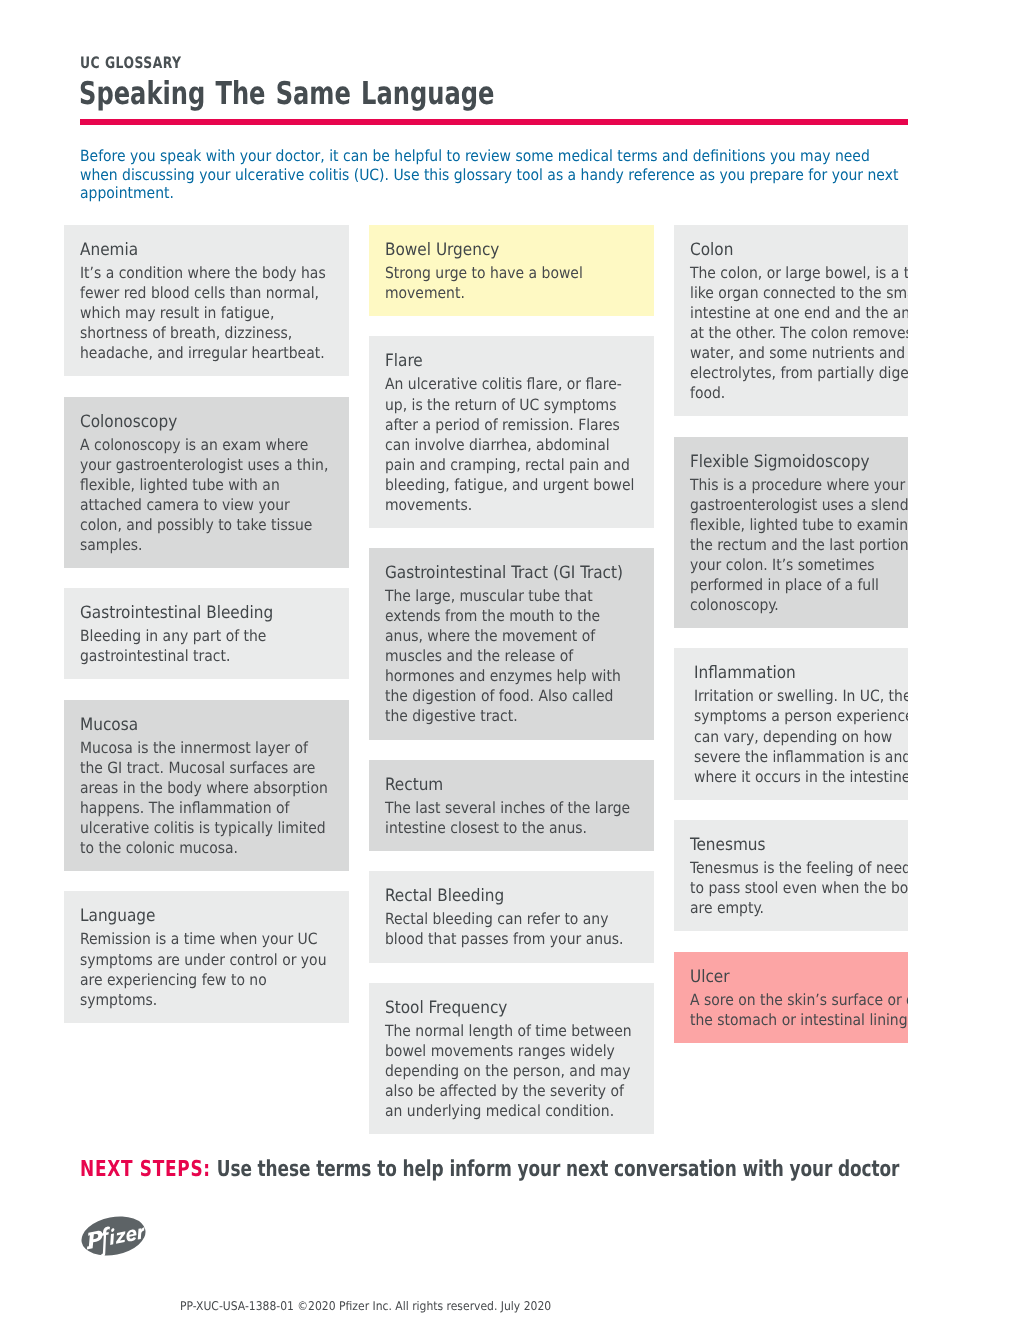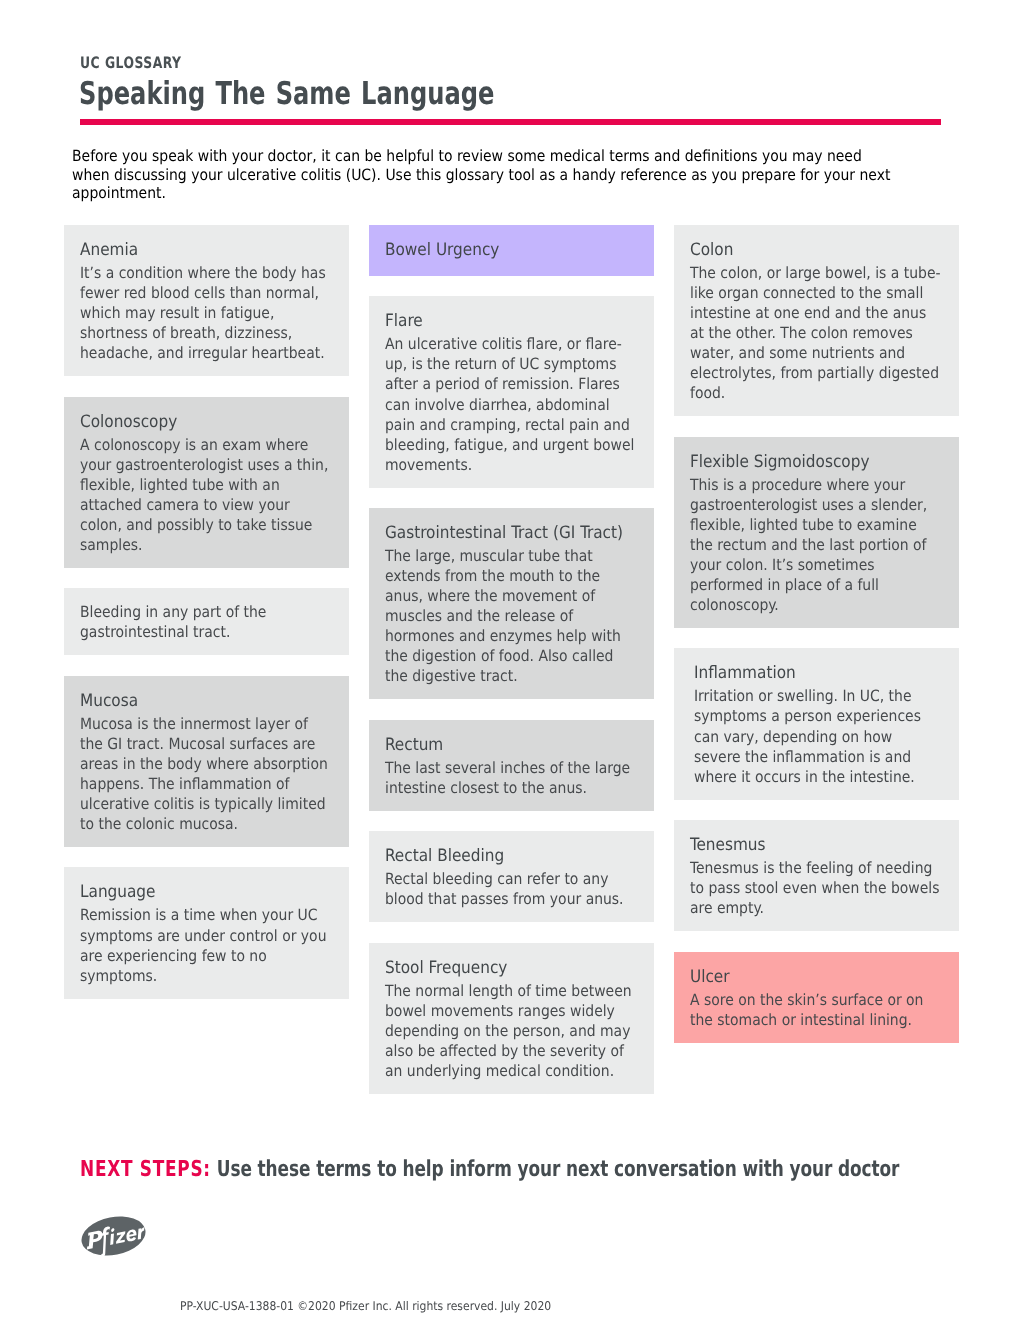--- a/index.html
+++ b/index.html
@@ -1,32 +1,32 @@
 <!DOCTYPE html>
 <html><head>
 <meta charset="utf-8">
 <title>UC Glossary — Speaking The Same Language</title>
 <style>
   html,body{margin:0;padding:0;}
   body{width:1020px;height:1320px;background:#ffffff;
        font-family:"DejaVu Sans",sans-serif;font-stretch:condensed;
        -webkit-font-smoothing:antialiased;text-rendering:geometricPrecision;}
-  .page{position:relative;width:1020px;height:1320px;overflow:hidden;background:#fff;}
+  .page{position:relative;width:908px;height:1320px;overflow:hidden;background:#fff;}
 
   .eyebrow{position:absolute;left:80px;top:55px;font-size:15.8px;font-weight:bold;
            letter-spacing:0.55px;color:#4a5154;line-height:16px;white-space:nowrap;
            font-family:"DejaVu Sans",sans-serif;font-stretch:condensed;
            transform:scaleX(0.872);transform-origin:0 0;}
   .title{position:absolute;left:79px;top:77px;font-size:31.5px;font-weight:bold;
          color:#454c50;line-height:34px;white-space:nowrap;
          font-family:"DejaVu Sans",sans-serif;font-stretch:condensed;
          word-spacing:2.0px;transform:scaleX(0.853);transform-origin:0 0;}
   .rule{position:absolute;left:80px;top:119px;width:861px;height:6px;background:#e7054d;}
-  .intro{position:absolute;left:72px;top:147px;width:825px;font-size:15.5px;
-         line-height:18.6px;color:#000000;}
+  .intro{position:absolute;left:80px;top:147px;width:825px;font-size:15.5px;
+         line-height:18.6px;color:#0369a1;}
 
   .cols{position:absolute;left:64px;top:225px;width:895px;display:flex;
         align-items:flex-start;gap:20px;}
   .col{width:285px;flex:0 0 285px;border-radius:8px;}
   .card{box-sizing:border-box;width:285px;padding:14px 16px 13px 16px;margin-bottom:20.4px;}
   .card:last-child{margin-bottom:0;}
   .card.light{background:#eaebeb;}
   .card.dark{background:#d8d9d9;}
   .term{font-size:17px;color:#414649;line-height:23px;margin:0 0 1px 0;
         font-family:"DejaVu Sans",sans-serif;font-stretch:condensed;}
@@ -56,34 +56,36 @@
       <div class="col">
         <div class="card light" style="background: rgb(234, 235, 235);">
           <div class="term">Anemia</div>
           <div class="def">It’s a condition where the body has fewer red blood cells than normal, which may result in fatigue, shortness of breath, dizziness, headache, and irregular heartbeat.</div>
         </div>
         <div class="card dark" style="background: rgb(216, 217, 217);">
           <div class="term">Colonoscopy</div>
           <div class="def">A colonoscopy is an exam where your gastroenterologist uses a thin, flexible, lighted tube with an attached camera to view your colon, and possibly to take tissue samples.</div>
         </div>
         <div class="card light" style="background: rgb(234, 235, 235);">
+          <div class="term">Gastrointestinal Bleeding</div>
           <div class="def">Bleeding in any part of the gastrointestinal tract.</div>
         </div>
         <div class="card dark" style="background: rgb(216, 217, 217);">
           <div class="term">Mucosa</div>
           <div class="def">Mucosa is the innermost layer of the GI tract. Mucosal surfaces are areas in the body where absorption happens. The inflammation of ulcerative colitis is typically limited to the colonic mucosa.</div>
         </div>
         <div class="card light" style="background: rgb(234, 235, 235);">
           <div class="term">Language</div>
           <div class="def">Remission is a time when your UC symptoms are under control or you are experiencing few to no symptoms.</div>
         </div>
       </div>
       <div class="col">
-        <div class="card dark" style="background: #c4b5fd;">
+        <div class="card dark" style="background: #fef9c3;">
           <div class="term">Bowel Urgency</div>
+          <div class="def">Strong urge to have a bowel movement.</div>
         </div>
         <div class="card light" style="background: rgb(234, 235, 235);">
           <div class="term">Flare</div>
           <div class="def">An ulcerative colitis flare, or flare-up, is the return of UC symptoms after a period of remission. Flares can involve diarrhea, abdominal pain and cramping, rectal pain and bleeding, fatigue, and urgent bowel movements.</div>
         </div>
         <div class="card dark" style="background: rgb(216, 217, 217);">
           <div class="term">Gastrointestinal Tract (GI Tract)</div>
           <div class="def">The large, muscular tube that extends from the mouth to the anus, where the movement of muscles and the release of hormones and enzymes help with the digestion of food. Also called the digestive tract.</div>
         </div>
         <div class="card dark" style="background: rgb(216, 217, 217);">

